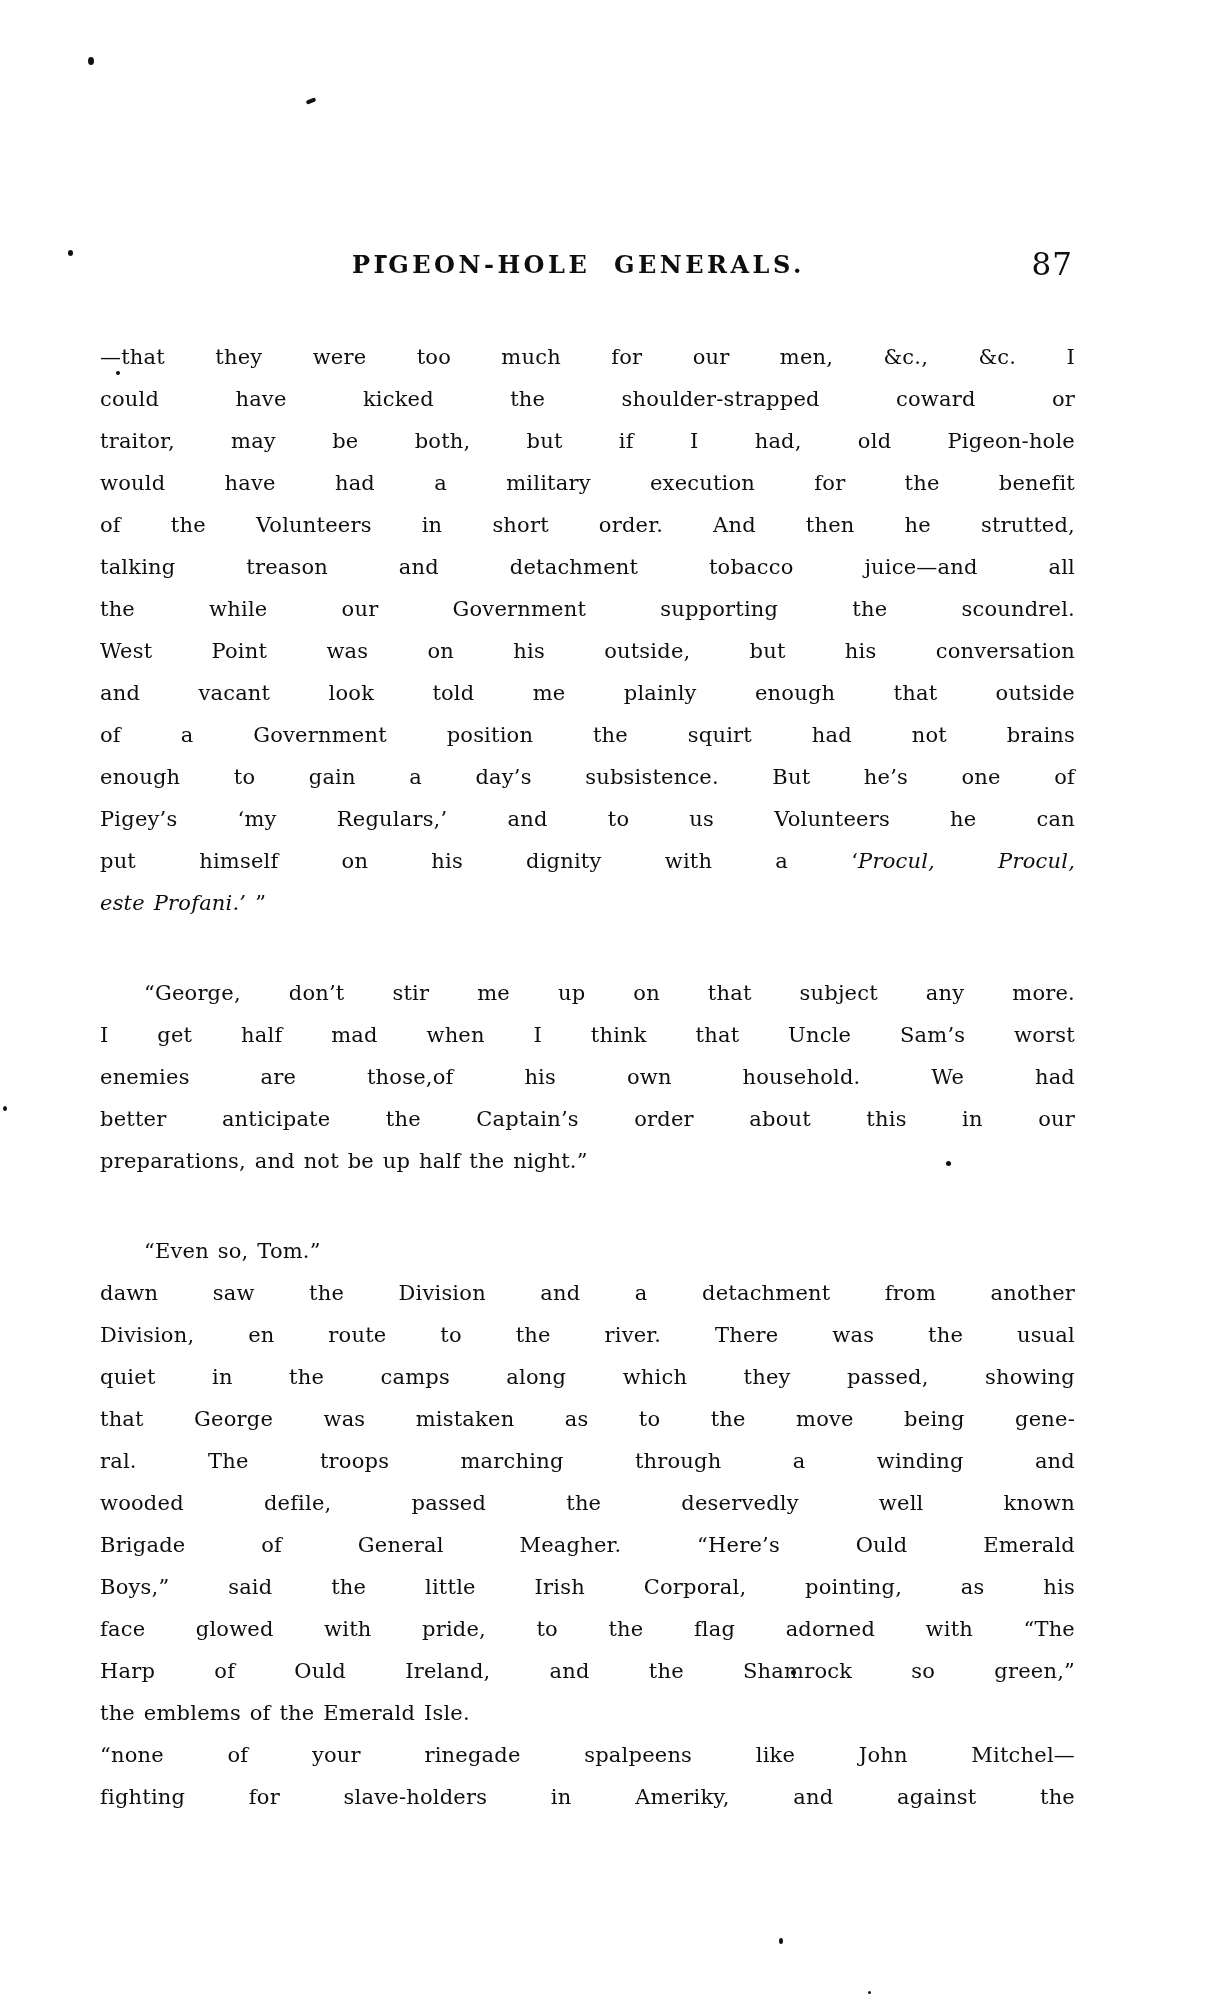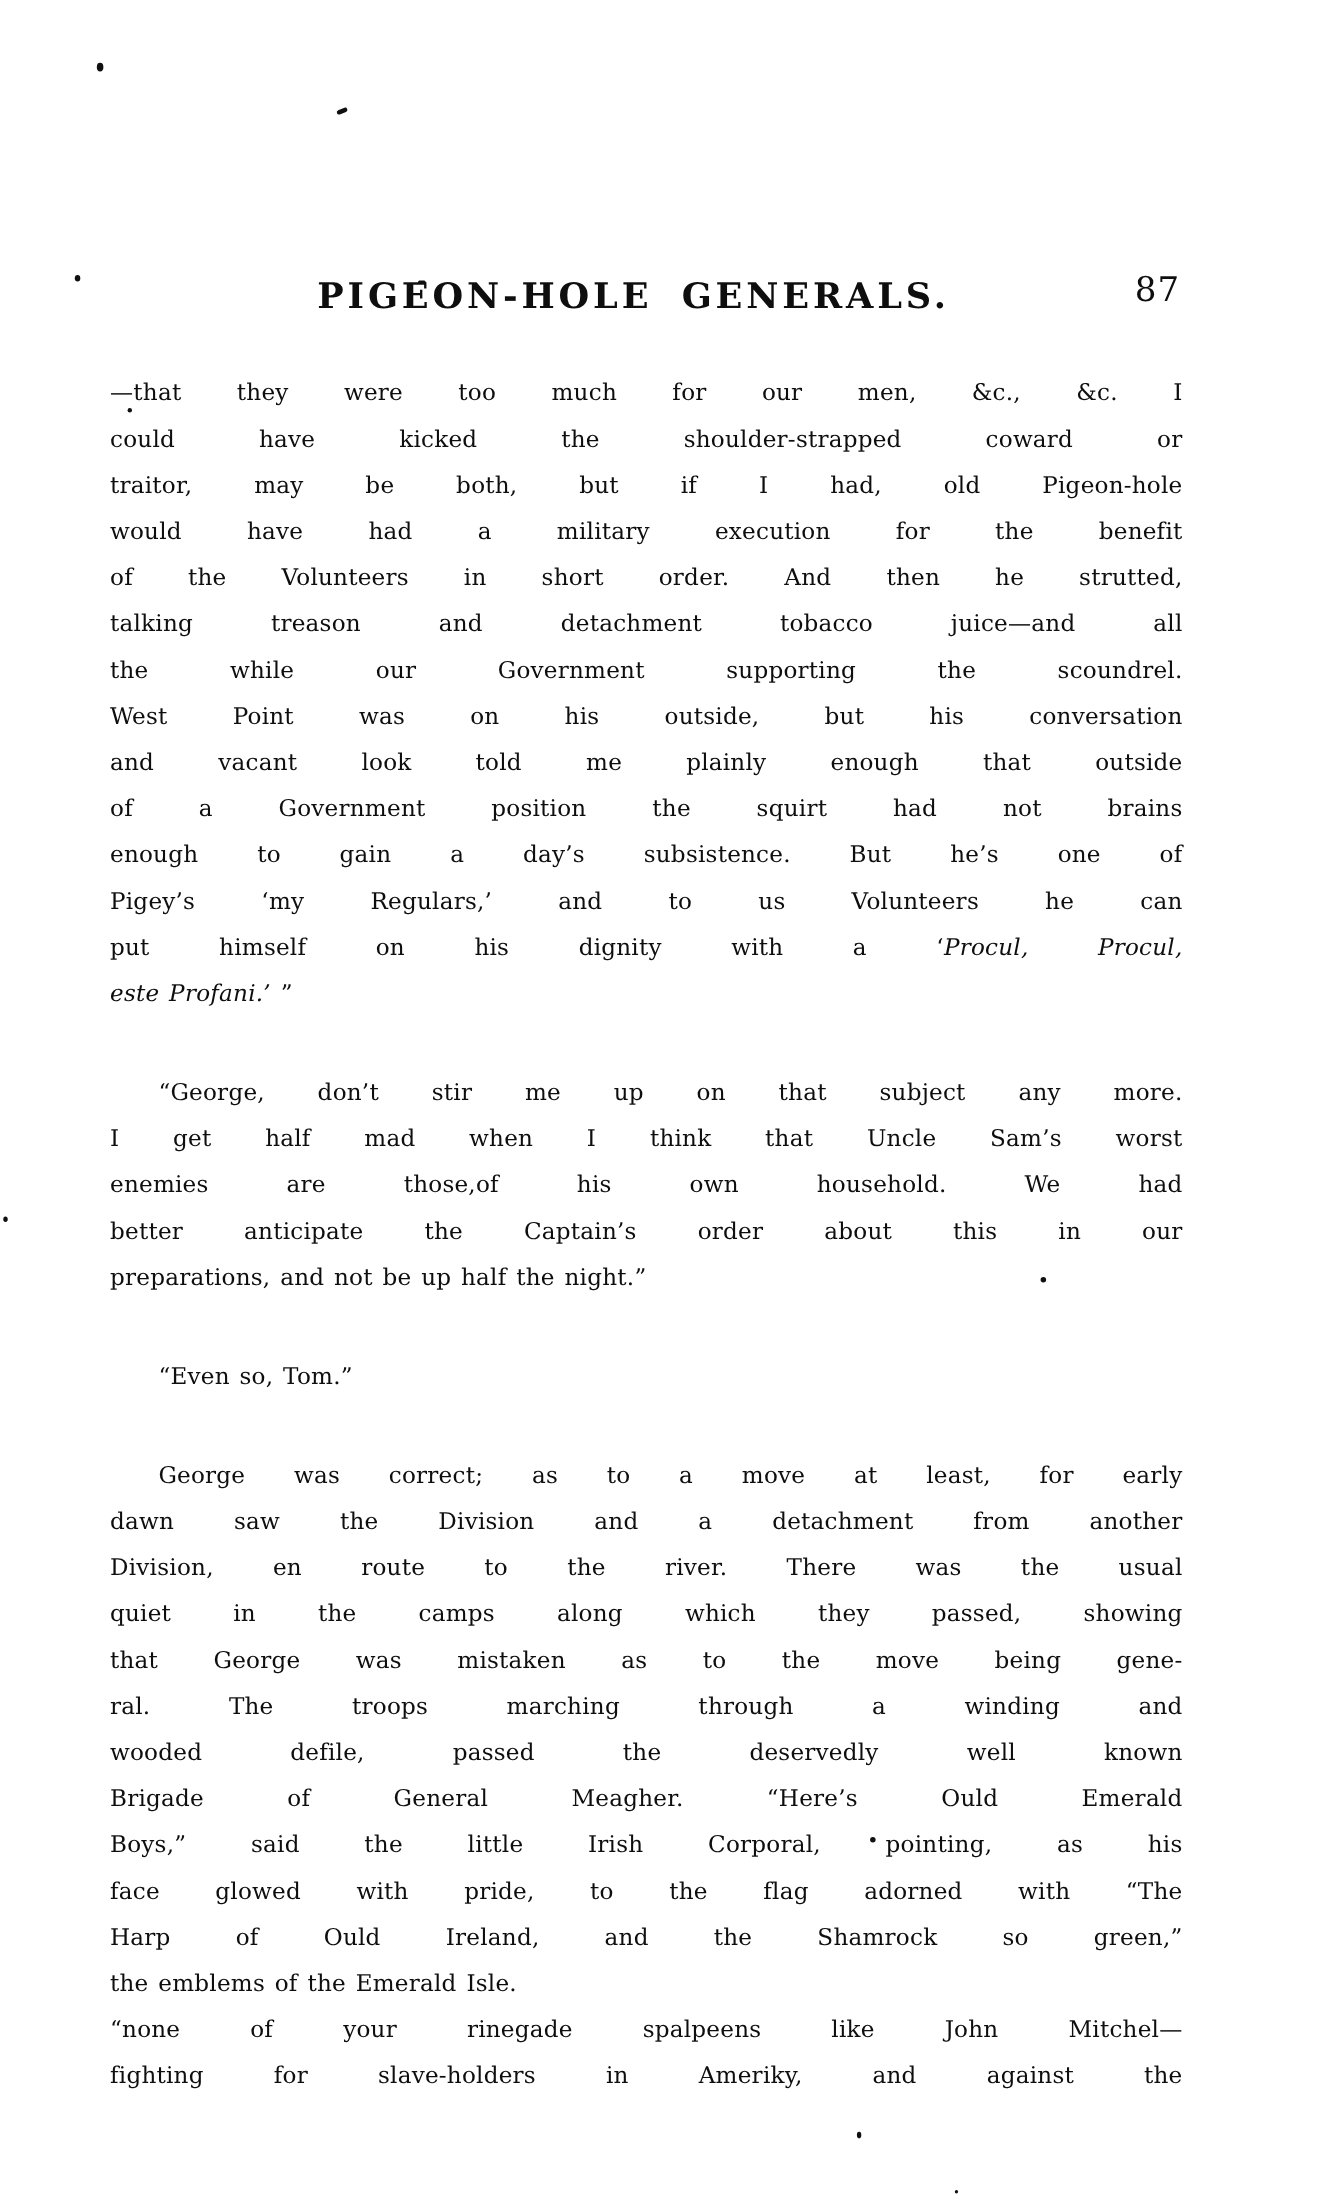--- a/index.html
+++ b/index.html
@@ -17,21 +17,21 @@
     top:250px;
     left:100px;
     width:975px;
     height:40px;
   }
   .running-title{
     position:absolute;
     left:50%;
     transform:translateX(-52%);
     top:0;
-    font-size:32px;
+    font-size:24px;
     font-weight:bold;
     letter-spacing:3.5px;
     word-spacing:12px;
     white-space:nowrap;
   }
   .page-number{
     position:absolute;
     right:2px;
     top:-4px;
     font-size:31px;
@@ -91,21 +91,20 @@
     <div class="ln endp"><span class="it">este Profani.’</span><span> ”</span></div>
 
     <div class="ln ind">“George, don’t stir me up on that subject any more.</div>
     <div class="ln">I get half mad when I think that Uncle Sam’s worst</div>
     <div class="ln">enemies are those,of his own household.  We had</div>
     <div class="ln">better anticipate the Captain’s order about this in our</div>
     <div class="ln endp">preparations, and not be up half the night.”</div>
 
     <div class="ln ind endp">“Even so, Tom.”</div>
 
-    <div class="ln ind">George was correct; as to a move at least, for early</div>
     <div class="ln">dawn saw the Division and a detachment from another</div>
     <div class="ln">Division, en route to the river.  There was the usual</div>
     <div class="ln">quiet in the camps along which they passed, showing</div>
     <div class="ln">that George was mistaken as to the move being gene-</div>
     <div class="ln">ral.  The troops marching through a winding and</div>
     <div class="ln">wooded defile, passed the deservedly well known</div>
     <div class="ln">Brigade of General Meagher. “Here’s Ould Emerald</div>
     <div class="ln">Boys,” said the little Irish Corporal, pointing, as his</div>
     <div class="ln">face glowed with pride, to the flag adorned with “The</div>
     <div class="ln">Harp of Ould Ireland, and the Shamrock so green,”</div>

